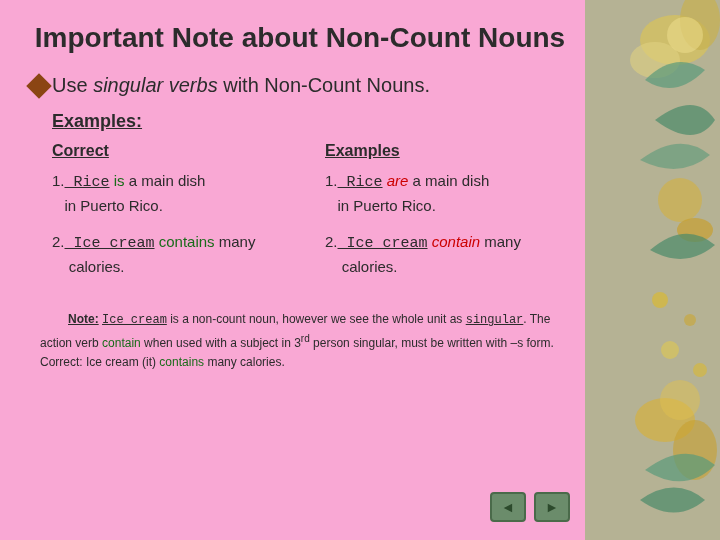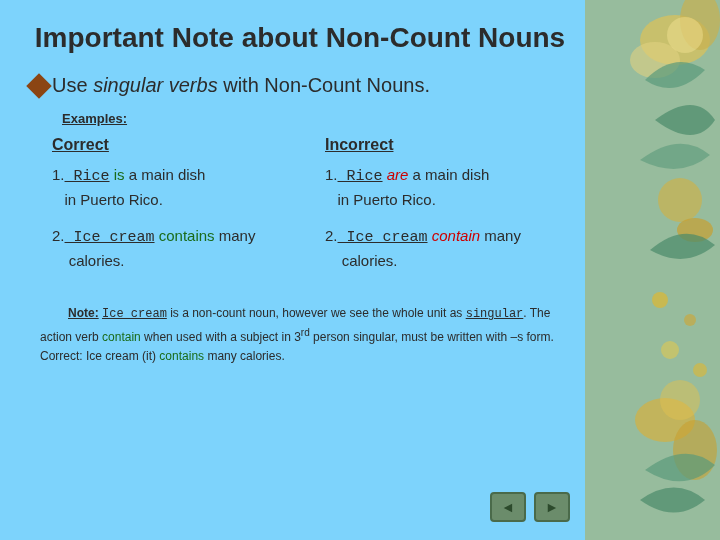--- a/index.html
+++ b/index.html
@@ -9,21 +9,21 @@
       height: 540px;
       overflow: hidden;
       font-family: Arial, sans-serif;
       background: #c8b88a;
       position: relative;
     }
 
     .slide {
       width: 720px;
       height: 540px;
-      background: #7dd3fc;
+      background: #f9a8d4;
       position: relative;
       overflow: hidden;
     }
 
     .content {
       position: relative;
       z-index: 2;
       padding: 20px 30px 15px 30px;
       max-width: 600px;
     }
@@ -55,26 +55,26 @@
       flex-shrink: 0;
       margin-right: 4px;
     }
 
     .singular {
       font-style: italic;
       color: #2c2c2c;
     }
 
     .examples-header {
-      font-size: 13px;
+      font-size: 18px;
       font-weight: bold;
       text-decoration: underline;
       color: #2c2c2c;
       margin-bottom: 10px;
-      margin-left: 32px;
+      margin-left: 22px;
     }
 
     .columns {
       display: flex;
       gap: 28px;
       margin-left: 22px;
       margin-bottom: 18px;
     }
 
     .col {
@@ -224,21 +224,21 @@
         <div class="example-item">
           <span>1.</span><span class="underline-word"> Rice</span><span class="colored-verb"> is</span><span> a main dish<br>&nbsp;&nbsp;&nbsp;in Puerto Rico.</span>
         </div>
 
         <div class="example-item">
           <span>2.</span><span class="underline-word"> Ice cream</span><span class="colored-verb"> contains</span><span> many<br>&nbsp;&nbsp;&nbsp;&nbsp;calories.</span>
         </div>
       </div>
 
       <div class="col">
-        <div class="col-header">Incorrect</div>
+        <div class="col-header">Examples</div>
 
         <div class="example-item">
           <span>1.</span><span class="underline-word"> Rice</span><span class="colored-verb-red"> are</span><span> a main dish<br>&nbsp;&nbsp;&nbsp;in Puerto Rico.</span>
         </div>
 
         <div class="example-item">
           <span>2.</span><span class="underline-word"> Ice cream</span><span class="colored-verb-red"> contain</span><span> many<br>&nbsp;&nbsp;&nbsp;&nbsp;calories.</span>
         </div>
       </div>
     </div>

